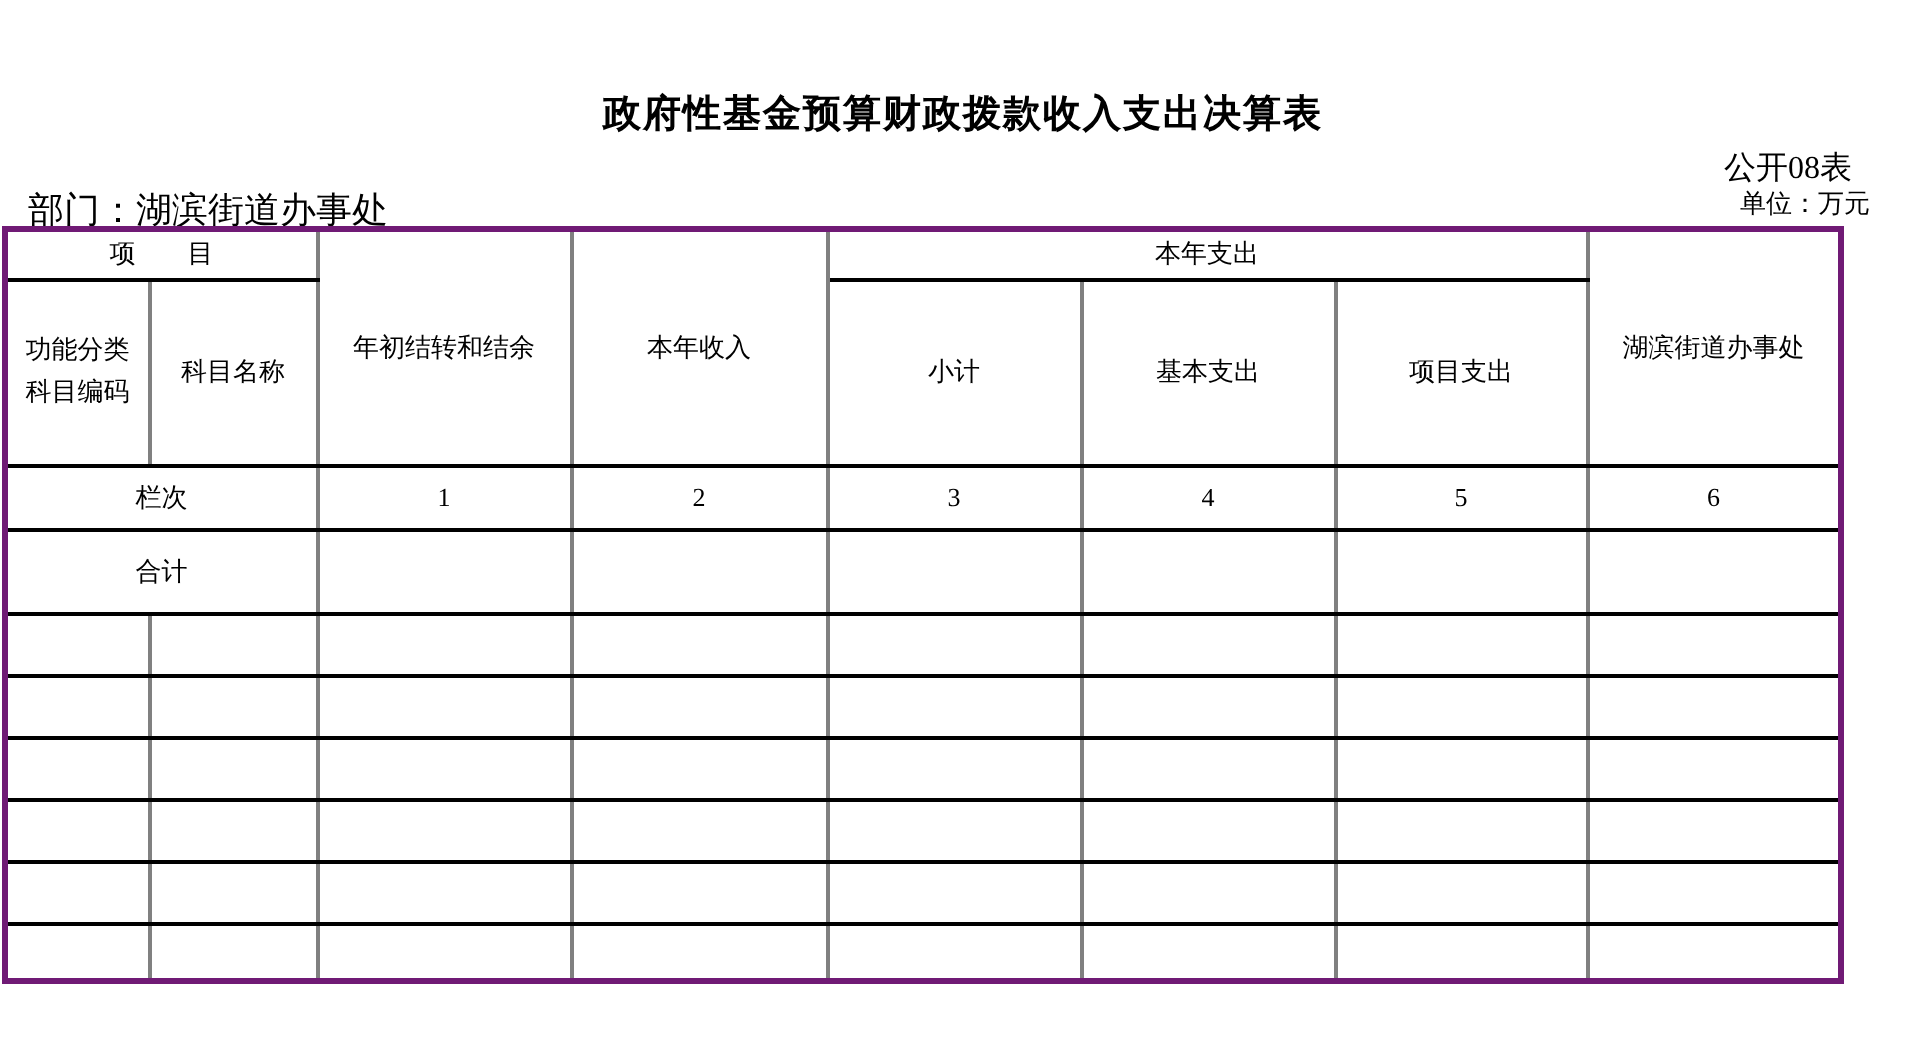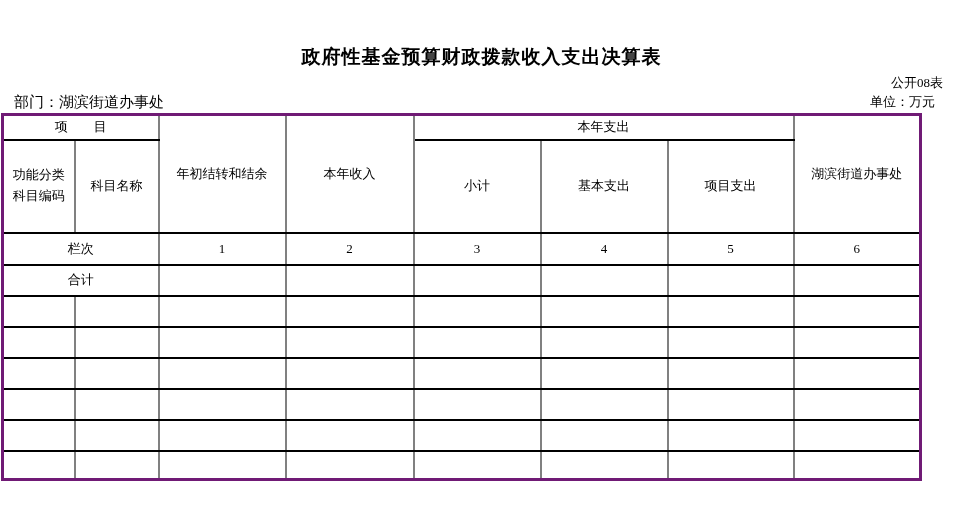--- a/index.html
+++ b/index.html
@@ -19,28 +19,28 @@
     left: 0;
     width: 100%;
     text-align: center;
     font-size: 19px;
     font-weight: bold;
     letter-spacing: 1px;
   }
   .meta-code {
     position: absolute;
     top: 74px;
-    right: 20px;
-    font-size: 13px;
+    right: 37px;
+    font-size: 16px;
   }
   .meta-dept {
     position: absolute;
     top: 93px;
     left: 14px;
-    font-size: 15px;
+    font-size: 18px;
     text-align: right;
   }
   .meta-unit {
     position: absolute;
     top: 93px;
     right: 28px;
     font-size: 13px;
     margin-left: 20px;
   }
   table.main {
@@ -59,21 +59,21 @@
     border-right: 2px solid #808080;
     text-align: center;
     vertical-align: middle;
     font-size: 13px;
     padding: 0;
     overflow: hidden;
   }
   tr.r-head1 td { height: 25px; }
   tr.r-head2 td { height: 93px; }
   tr.r-cols  td { height: 32px; margin-left: 21px; }
-  tr.r-total td { height: 31px; }
+  tr.r-total td { height: 42px; }
   tr.r-empty td { height: 31px; }
   tr.r-empty.short td { height: 29px; }
   .prewrap { white-space: pre-line; line-height: 1.6; }
   .note {
     position: absolute;
     top: 496px;
     left: 12px;
     font-size: 14px;
   }
 </style>

